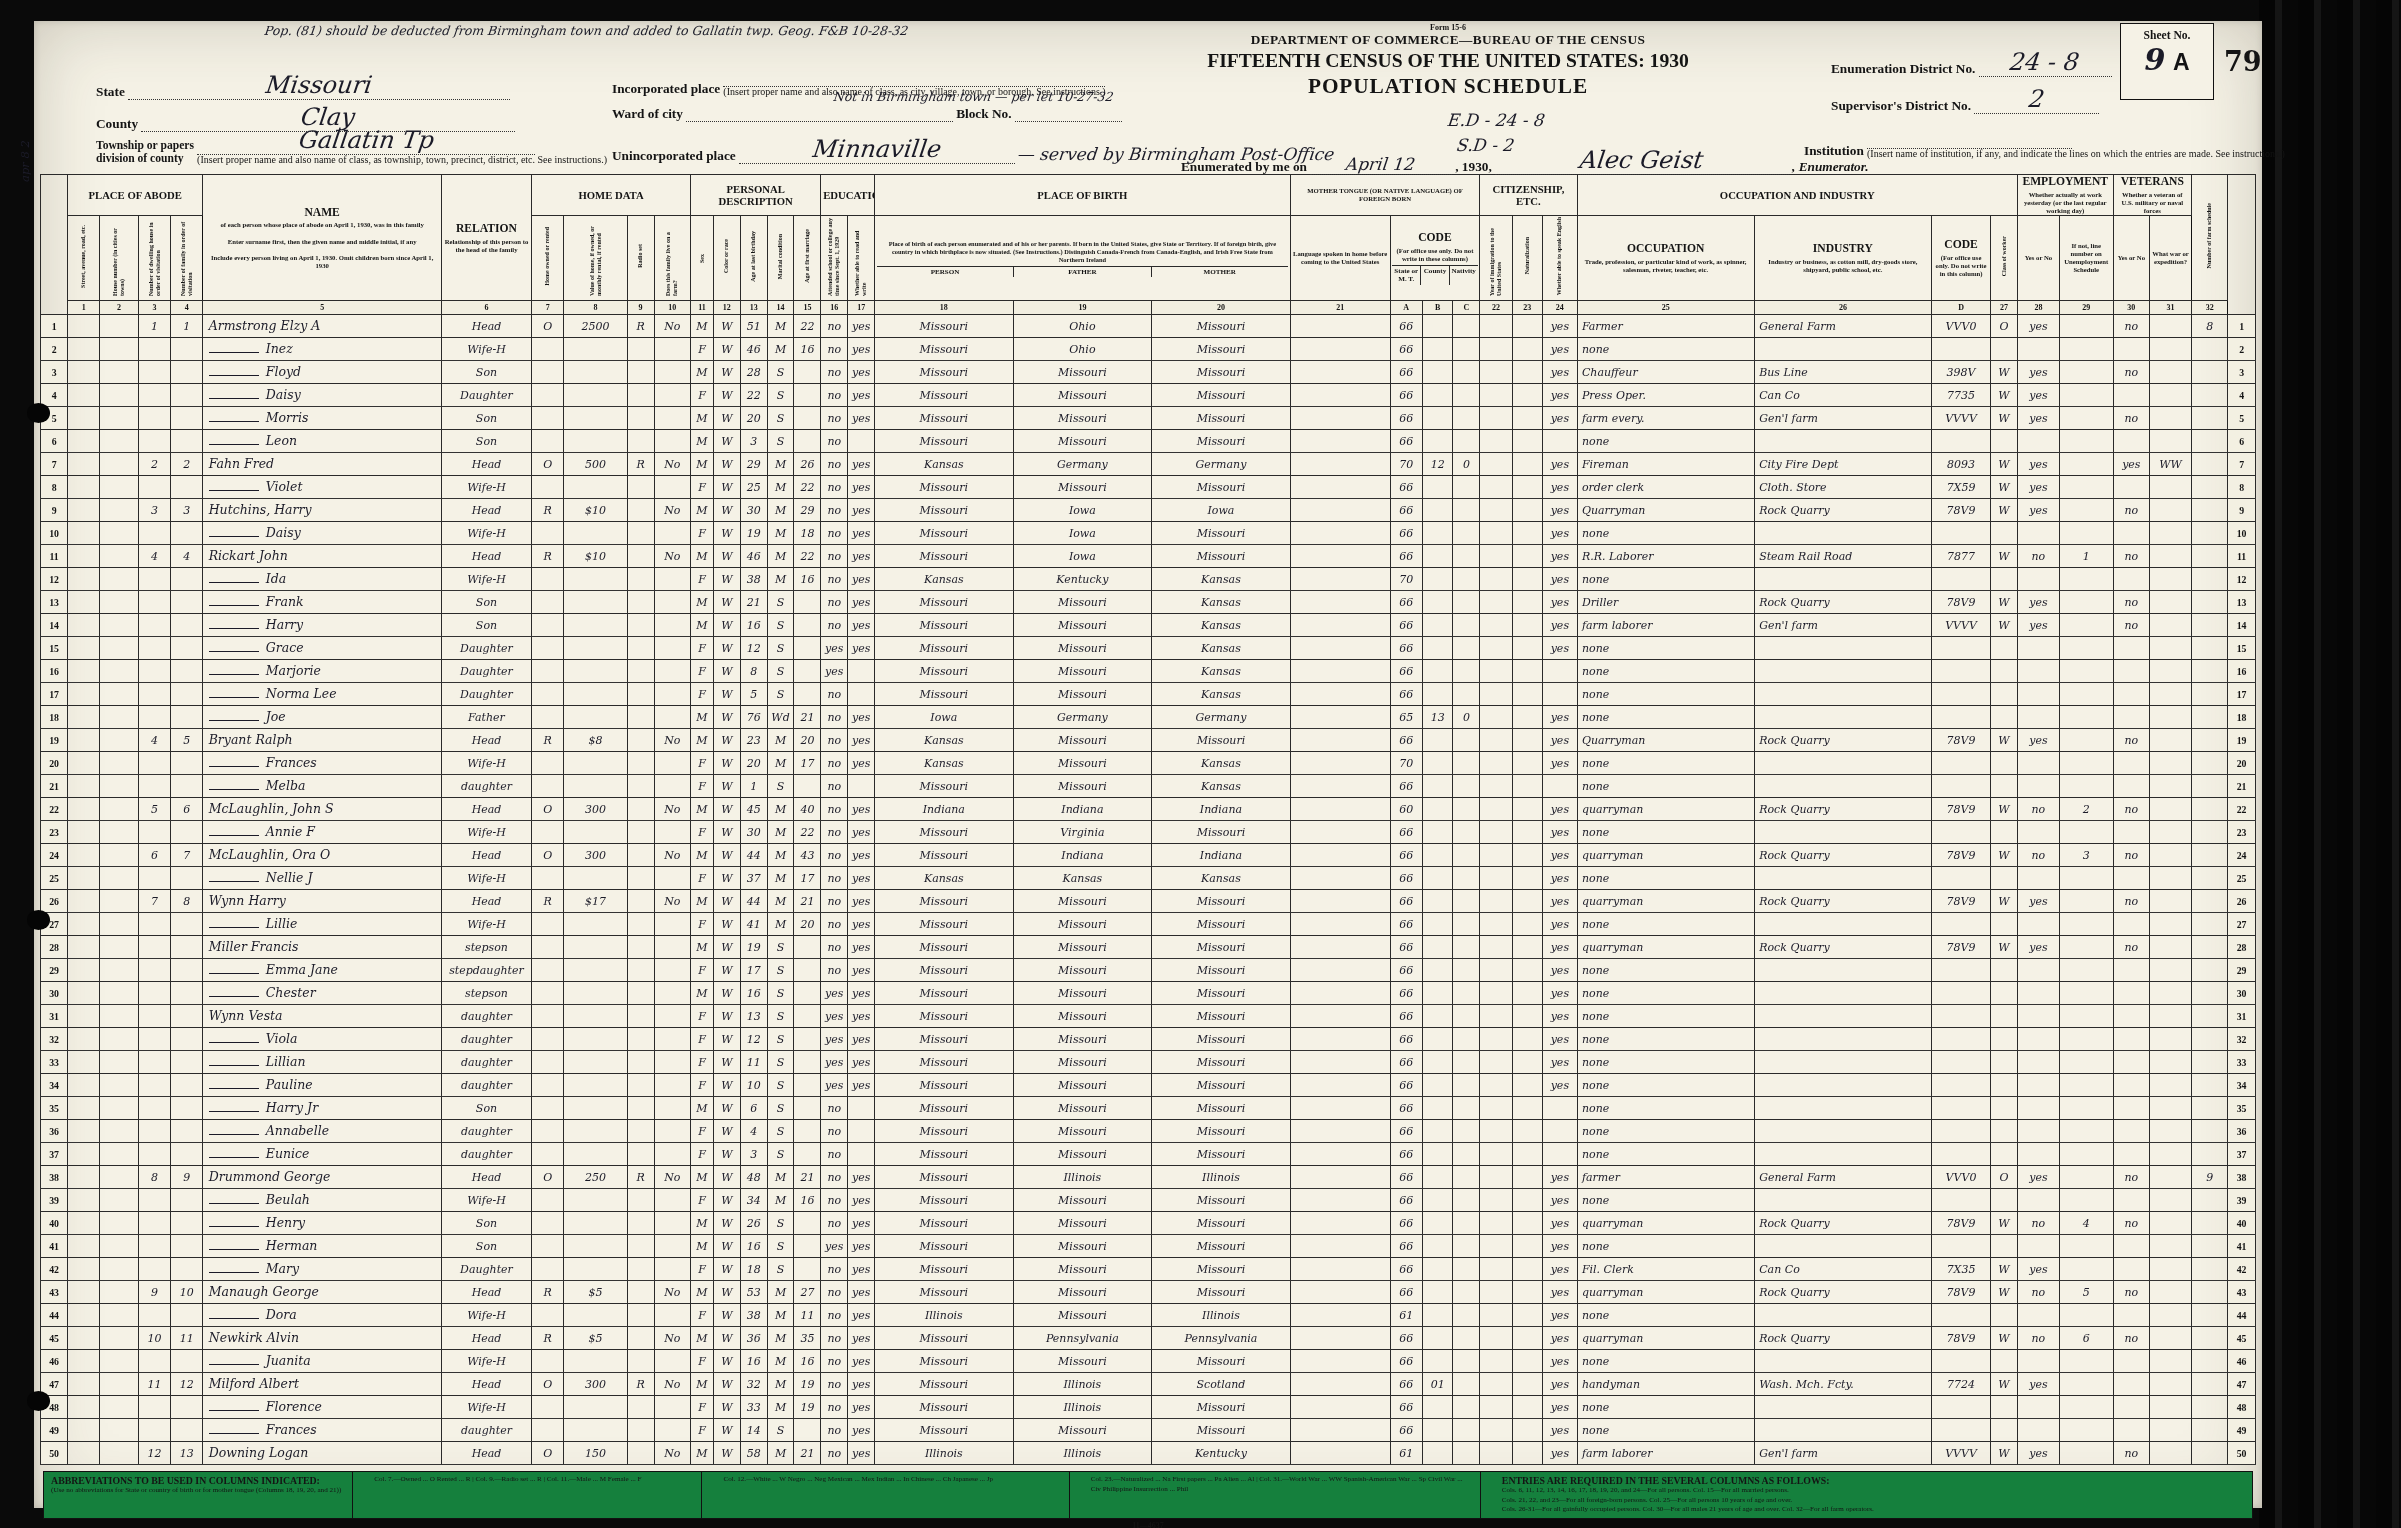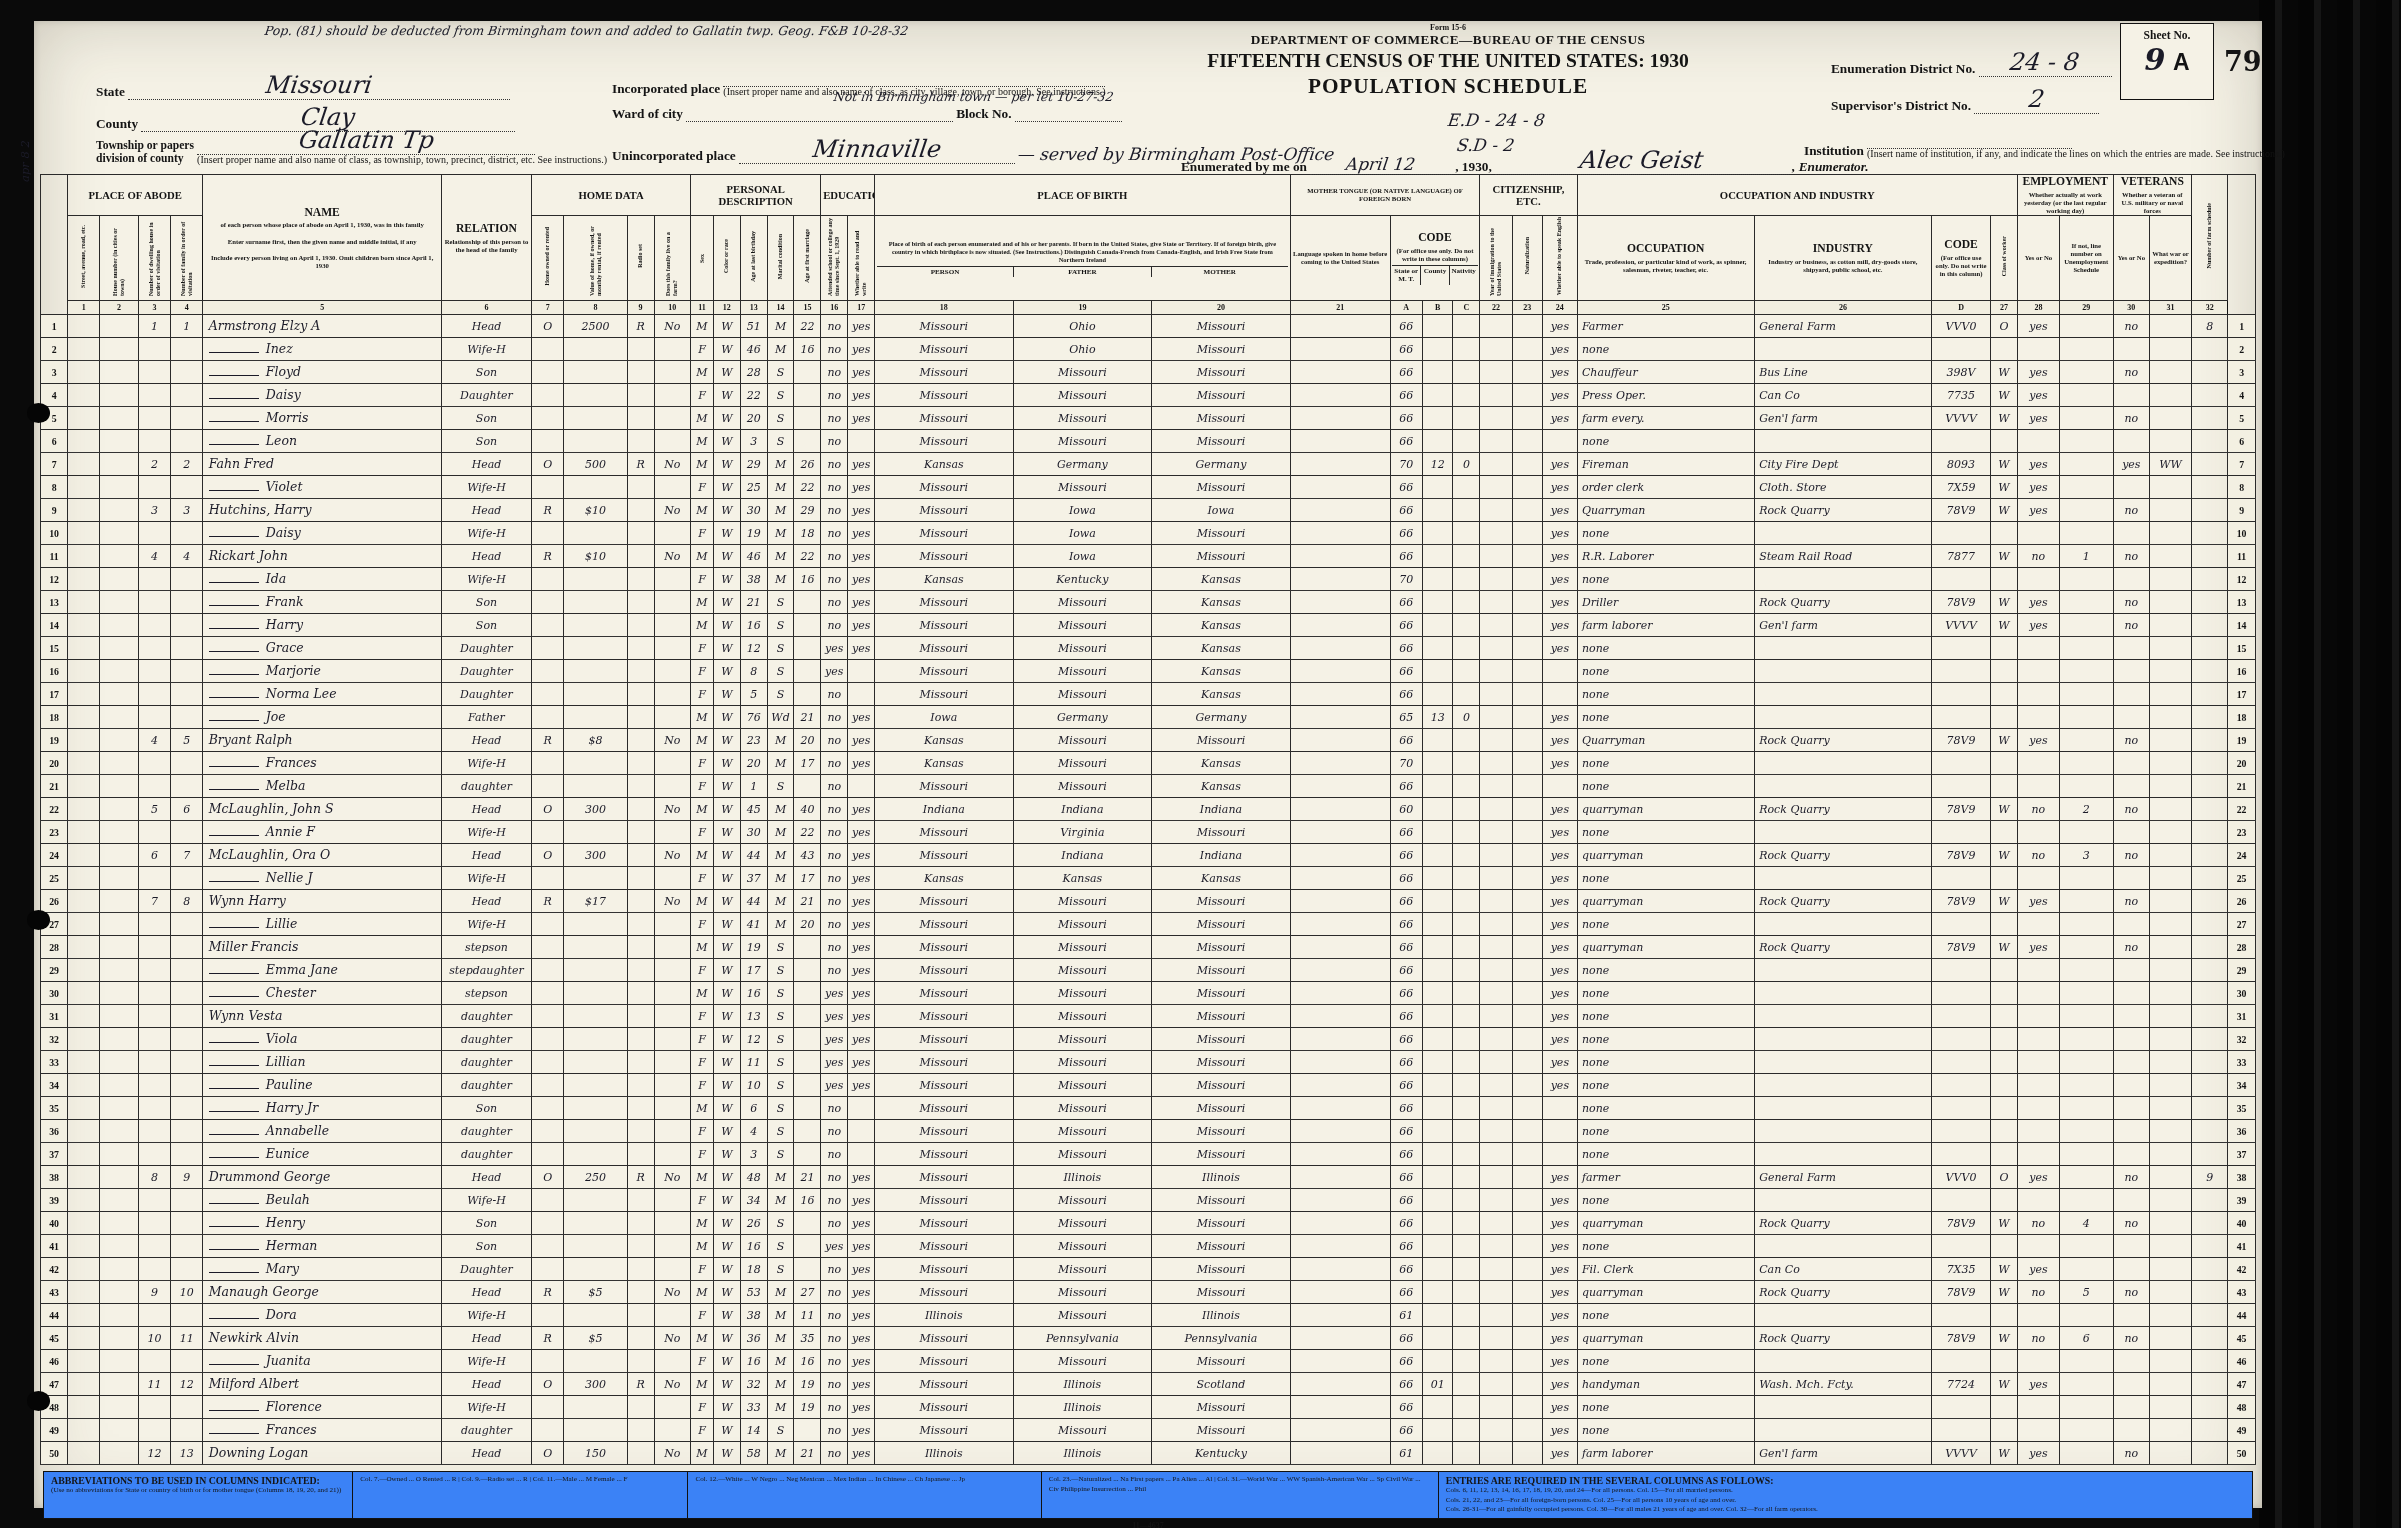--- a/index.html
+++ b/index.html
@@ -57,21 +57,21 @@
   .numrow th{height:13.3px;font-size:8px;font-weight:bold;text-align:center;background:#f1eee0;}
   tbody td{height:22px;font-size:11px;text-align:center;white-space:nowrap;}
   tbody td.name{text-align:left;padding-left:5.3px;font-size:12.5px;}
   tbody td.occ,tbody td.ind{text-align:left;padding-left:4.4px;}
   tbody tr:nth-child(odd) td{border-bottom:0.9px dotted #555;}
   tbody tr:nth-child(even) td{border-bottom:0.9px solid #333;}
   td.h,th.h{border-left:1.8px solid #111;}
   td.lineno{font-family:"Liberation Serif",serif;font-weight:bold;font-size:9.8px;font-style:normal;background:#f3f0e2;}
   .ditto{display:inline-block;width:50px;border-bottom:1.4px solid #1b1b28;height:9px;margin-right:7.1px;}
   
-  .foot{display:flex;margin:5.3px 9px 0 9px;border:1.3px solid #111;background:#3b82f6;}
+  .foot{display:flex;margin:5.3px 9px 0 9px;border:1.3px solid #111;background:#15803d;gap:14px;}
   .foot .box{border-right:1.3px solid #111;padding:3.6px 7.1px;}
   .foot .box:last-child{border-right:none;}
   .ftitle{font-weight:bold;font-size:9.8px;}
   .fnote{font-size:7.1px;line-height:1.25;}
   .fcol{font-size:7.1px;line-height:1.3;}
   .formno{text-align:center;font-size:8px;font-weight:bold;margin-top:2.7px;}
 </style>
 </head>
 <body>
 

